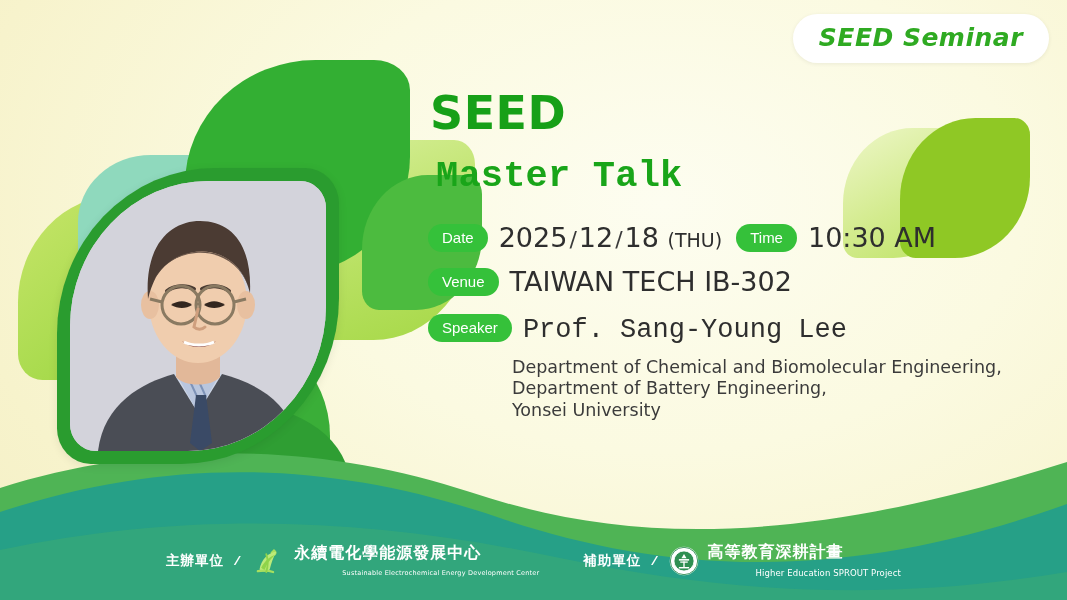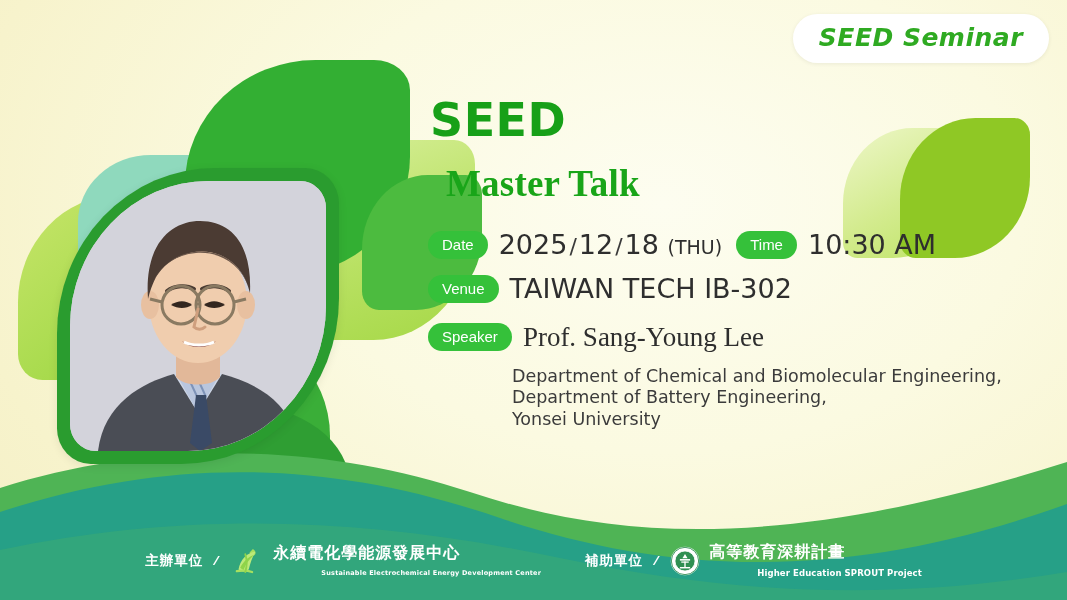--- a/index.html
+++ b/index.html
@@ -118,40 +118,40 @@
     font-weight: bold;
     font-style: italic;
     color: #2faa22;
     letter-spacing: 0.5px;
     white-space: nowrap;
   }
 
   
   .content {
     position: absolute;
-    left: 428px; top: 97px;
+    left: 428px; top: 90px;
     width: 610px;
   }
   .title-seed {
     font-family: "DejaVu Sans", sans-serif;
     font-size: 46px;
     font-weight: bold;
     color: #17a018;
     letter-spacing: 0.5px;
     line-height: 1.0;
     margin: 0 0 22px 2px;
   }
   .title-master {
-    font-family: Liberation Serif, serif;
+    font-family: Liberation Mono, monospace;
     font-size: 37px;
     font-weight: bold;
     color: #19a519;
     letter-spacing: 0.2px;
     line-height: 1.0;
-    margin: 0 0 28px 18px;
+    margin: 0 0 28px 8px;
   }
 
   .pill {
     display: inline-block;
     background: #35c13a;
     color: #ffffff;
     border-radius: 14px;
     font-family: "Liberation Sans", sans-serif;
     font-size: 15px;
     line-height: 1;
@@ -175,21 +175,21 @@
     margin-left: 11px;
     white-space: nowrap;
   }
   .val .sep { font-size: 22px; color: #3a3a3a; padding: 0 2px; }
   .val .small { font-size: 19px; }
 
   .row-datetime .pill-time { margin-left: 14px; position: relative; top: -4px; text-align: right; }
 
   .speaker-block { margin-top: 15px; }
   .speaker-name {
-    font-family: Liberation Serif, serif;
+    font-family: Liberation Mono, monospace;
     font-size: 27px;
     color: #2e2e2e;
     margin-left: 11px;
     white-space: nowrap;
   }
   .affil {
     font-family: "DejaVu Sans", sans-serif;
     font-size: 17.5px;
     color: #3b3b3b;
     line-height: 1.22;
@@ -240,21 +240,21 @@
     font-family: "DejaVu Sans", sans-serif;
     font-size: 16px;
     font-weight: bold;
     color: #ffffff;
     letter-spacing: 1px;
     white-space: nowrap;
   }
   .org-en {
     font-family: "DejaVu Sans", sans-serif;
     font-size: 6.5px;
-    font-weight: bold;
+    font-weight: normal;
     color: #ffffff;
     letter-spacing: 0.2px;
     white-space: nowrap;
     margin-top: 8px;
     padding-left: 48px;
   }
   .org-en.big { font-size: 8.5px; letter-spacing: 0.1px; }
   .logo-seed { width: 34px; height: 34px; }
   .logo-moe  { width: 30px; height: 30px; }
 </style>

